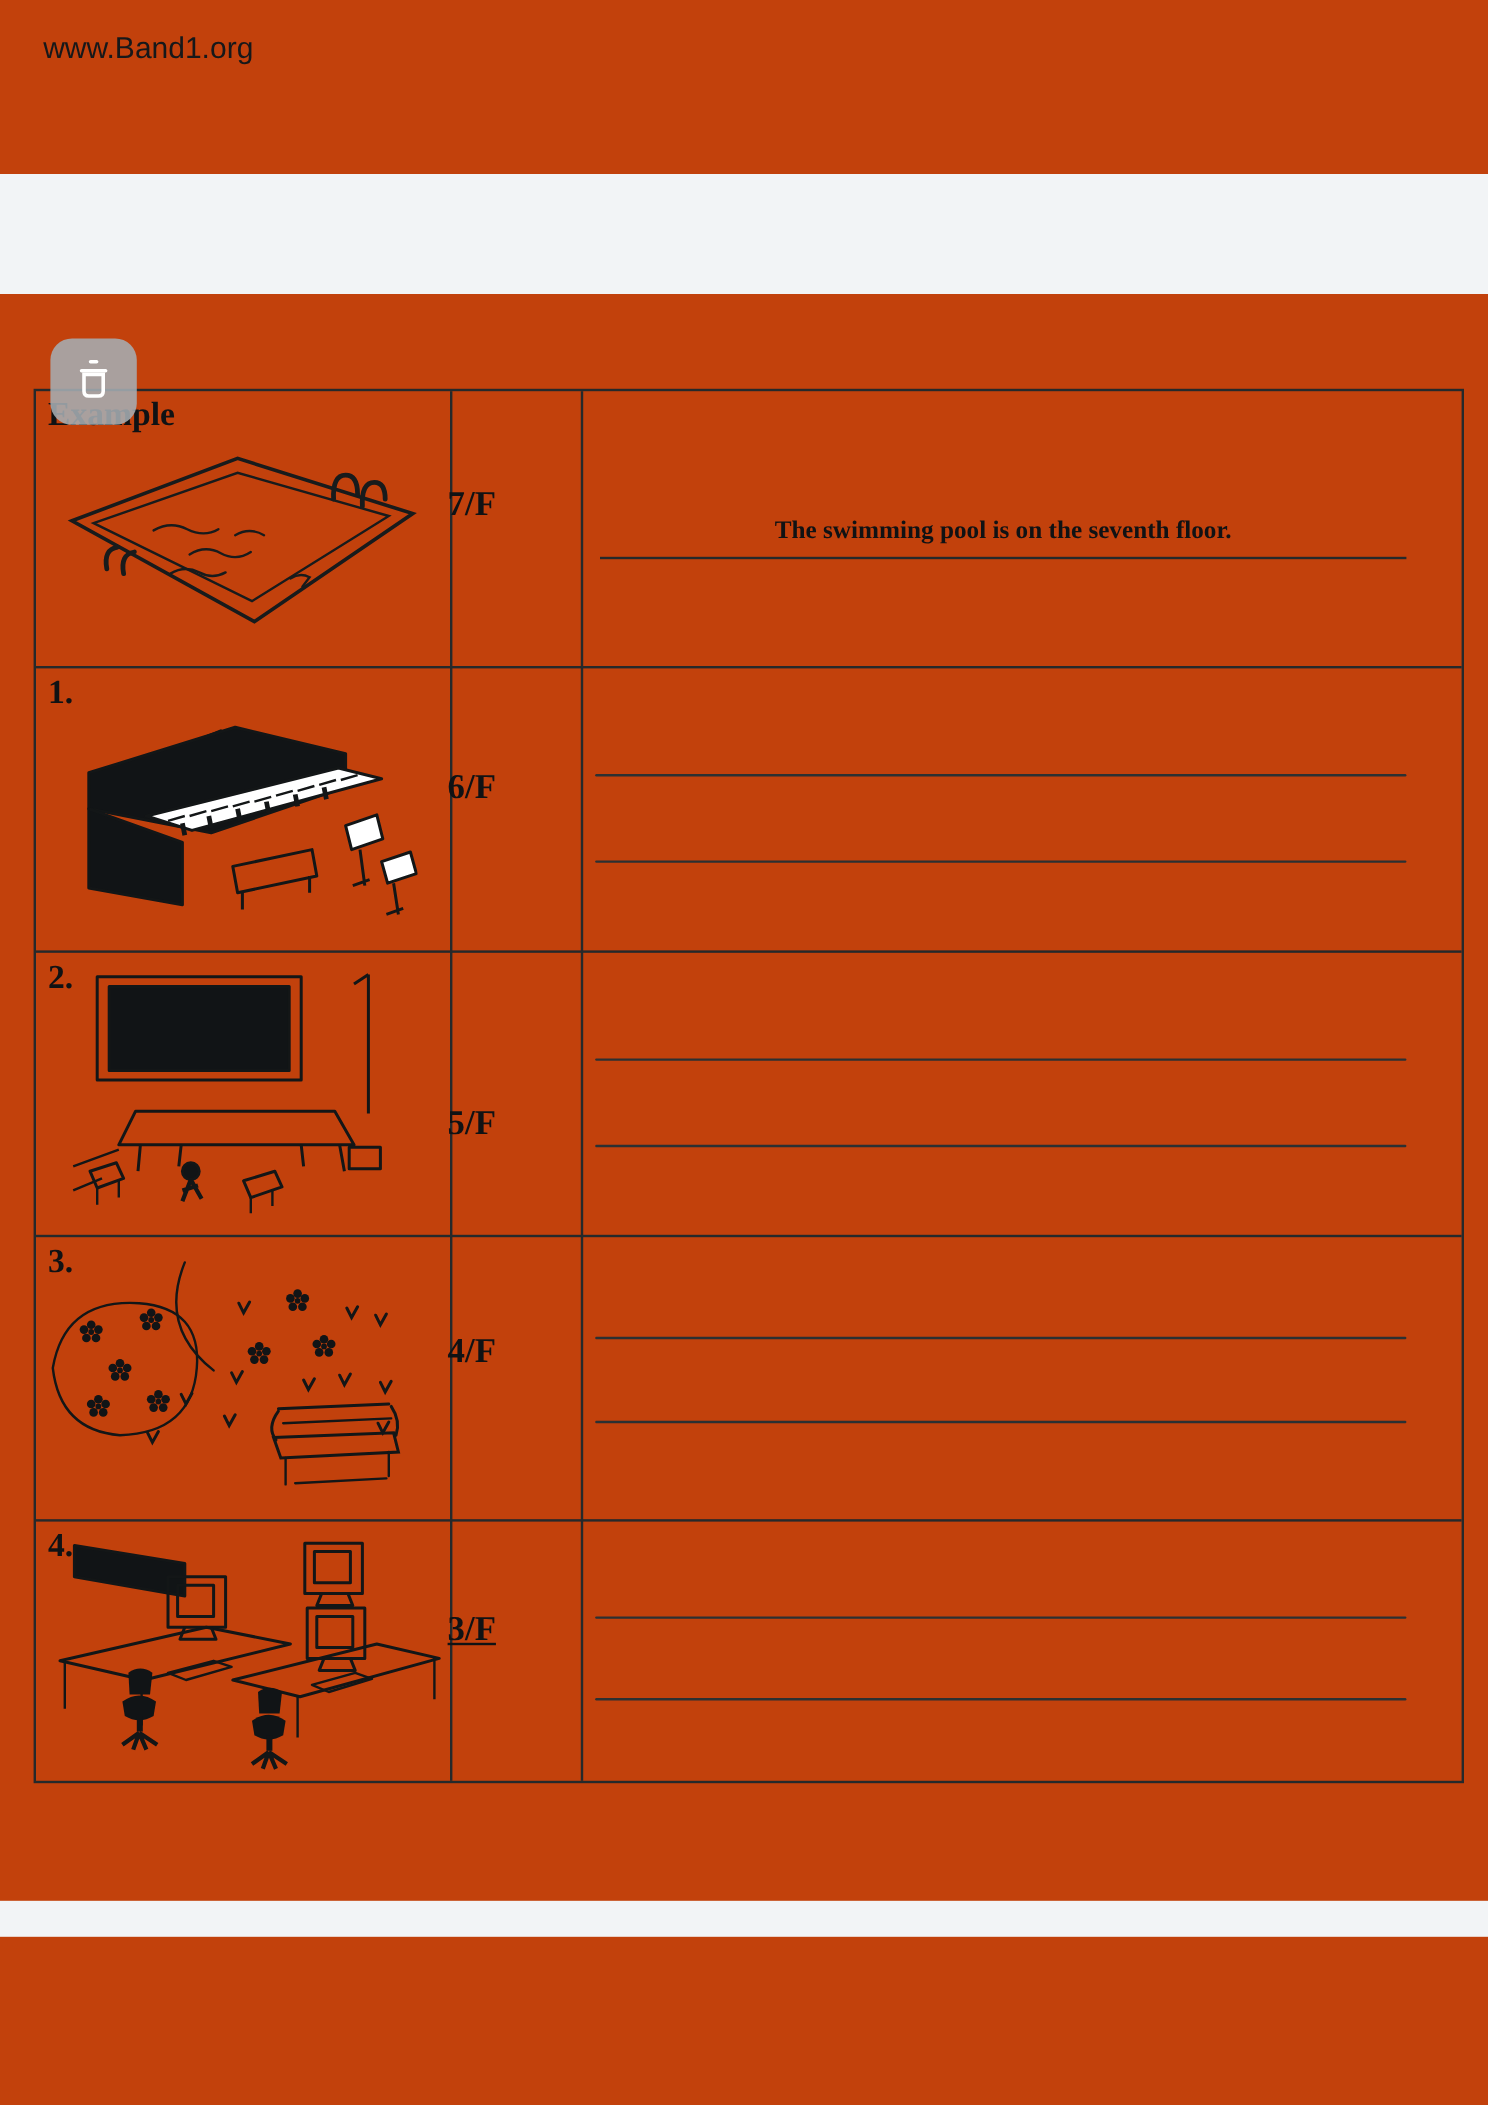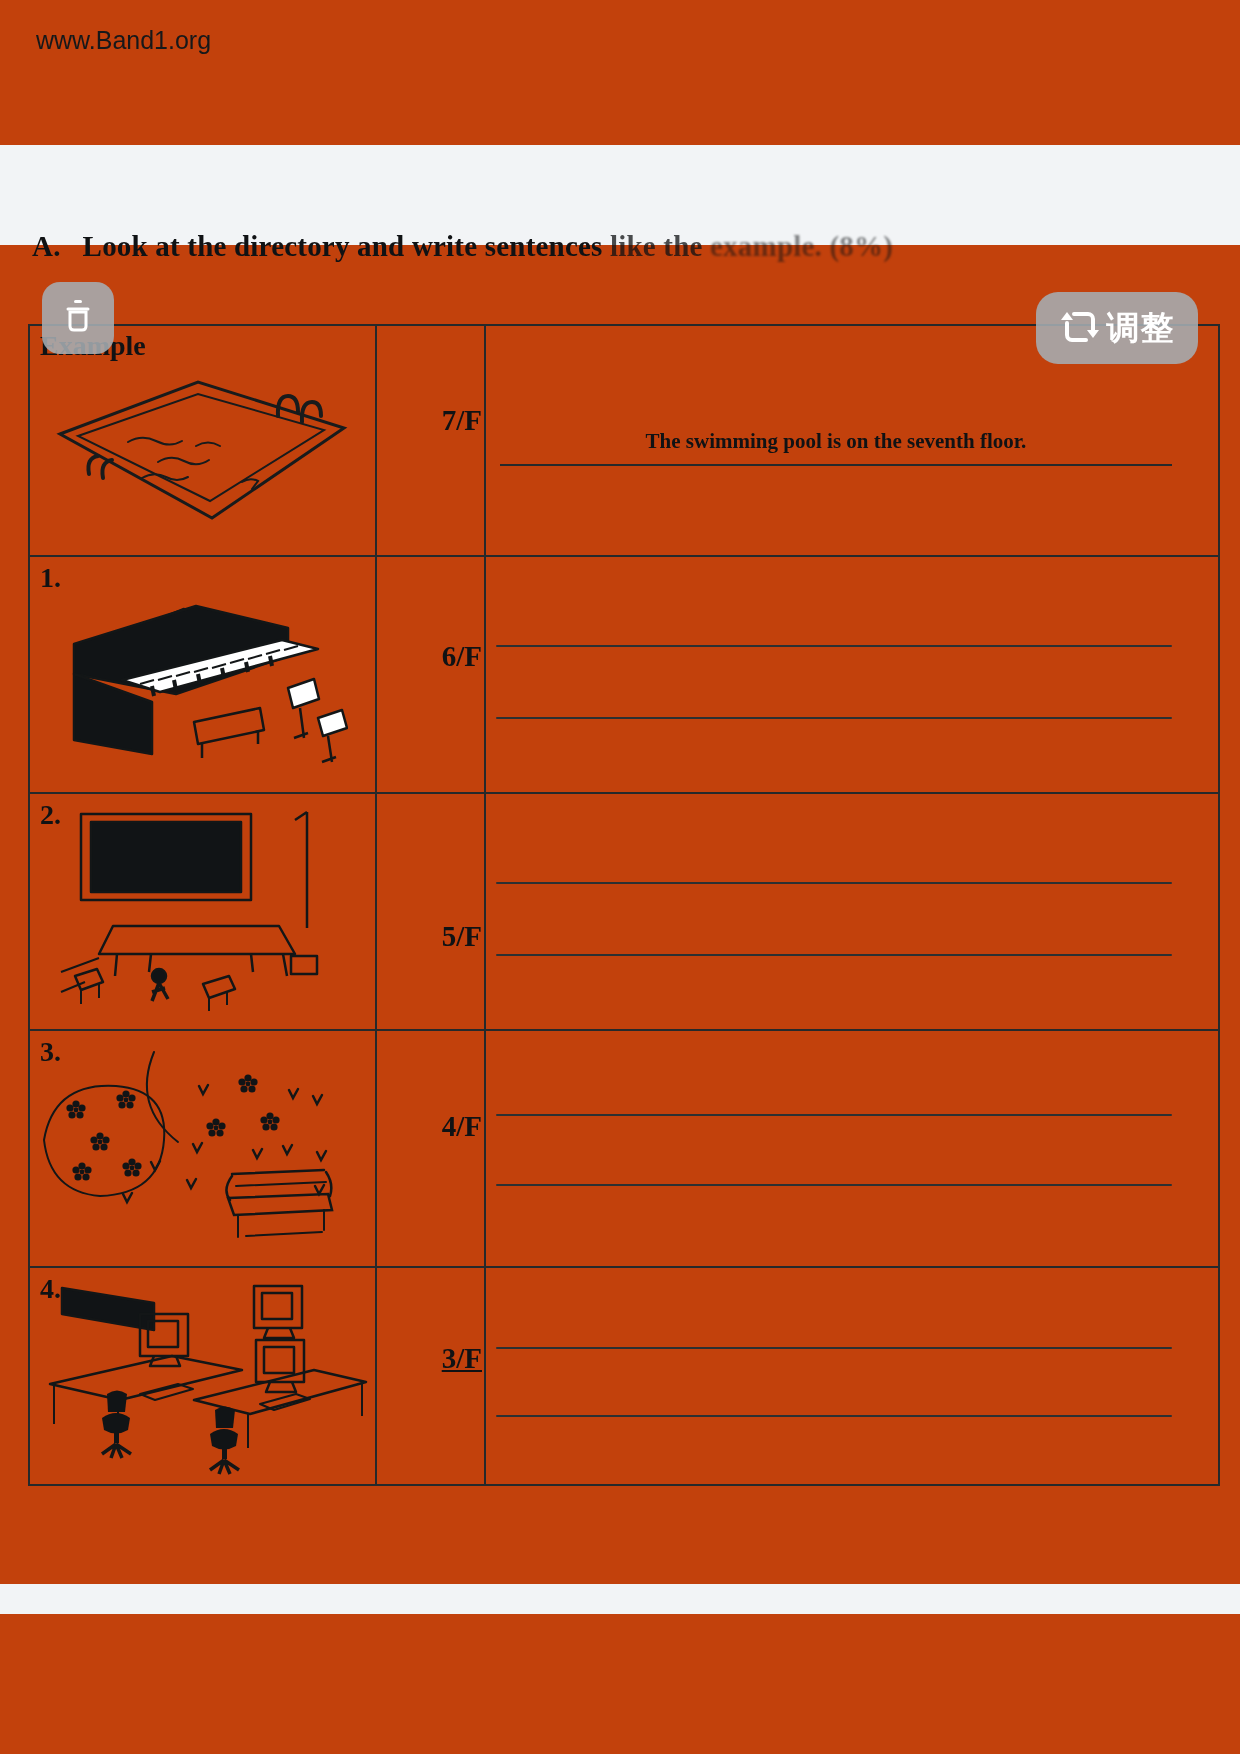--- a/index.html
+++ b/index.html
@@ -16,21 +16,21 @@
   .title .sec{margin-right:22px;}
   .fade1{opacity:.75;filter:blur(.4px);}
   .fade2{opacity:.5;filter:blur(.9px);}
   
   .table-box{position:absolute;left:28px;top:324px;width:1192px;height:1162px;
              border:2px solid #25292b;box-sizing:border-box;}
   .vline{position:absolute;top:0;bottom:0;width:2px;background:#25292b;}
   .hline{position:absolute;left:0;right:0;height:2px;background:#25292b;}
   
   .cell-label{position:absolute;font-size:28px;font-weight:600;}
-  .floor{position:absolute;left:373px;width:109px;text-align:right;
+  .floor{position:absolute;left:373px;width:109px;text-align:left;
          font-size:29px;font-weight:700;}
   .sentence{position:absolute;left:500px;top:429px;width:672px;text-align:center;
             font-size:21px;font-weight:600;}
   .underline{position:absolute;height:2px;background:#25292b;}
   .ans-line{position:absolute;left:496px;width:676px;height:2px;background:#2c3032;border-radius:2px;}
   
   .illus{position:absolute;}
   .illus svg{display:block;}
   
   .ov-btn{position:absolute;display:flex;align-items:center;justify-content:center;
@@ -42,23 +42,20 @@
 </style>
 </head>
 <body>
 
 <div id="page">
 
   <div class="watermark">www.Band1.org</div>
 
   <div class="band" style="top:145px;height:100px;"></div>
 
-  <div class="title">
-    <span class="sec">A.</span><span>Look at the directory and write sentences </span><span class="fade1">like the </span><span class="fade2">example. (8%)</span>
-  </div>
 
   <div class="table-box">
     <div class="vline" style="left:345px;"></div>
     <div class="vline" style="left:454px;"></div>
     <div class="hline" style="top:229px;"></div>
     <div class="hline" style="top:466px;"></div>
     <div class="hline" style="top:703px;"></div>
     <div class="hline" style="top:940px;"></div>
   </div>
 
@@ -219,25 +216,14 @@
   <button class="ov-btn trash-btn">
     <span>
       <svg width="38" height="38" viewBox="0 0 38 38" fill="none" stroke="#ffffff" stroke-width="3" stroke-linecap="round">
         <rect x="15" y="2" width="8" height="3" rx="1.5" fill="#ffffff" stroke="none"></rect>
         <path d="M9 11 H29"></path>
         <path d="M11 14 V28 q0 4 4 4 h8 q4 0 4 -4 V14 Z" fill="none"></path>
       </svg>
     </span>
   </button>
 
-  <button class="ov-btn adjust-btn">
-    <span>
-      <svg width="40" height="40" viewBox="0 0 40 40" fill="none" stroke="#ffffff" stroke-width="4" stroke-linecap="round">
-        <path d="M14 7 H28 a5 5 0 0 1 5 5 V24"></path>
-        <path d="M27 29 l6 8 l6 -8" fill="#ffffff" stroke="none" transform="translate(0,-6)"></path>
-        <path d="M26 33 H12 a5 5 0 0 1 -5 -5 V16"></path>
-        <path d="M1 17 l6 -8 l6 8" fill="#ffffff" stroke="none" transform="translate(0,-4)"></path>
-      </svg>
-    </span>
-    <span class="lbl">调整</span>
-  </button>
 
 </div>
 
 </body></html>

